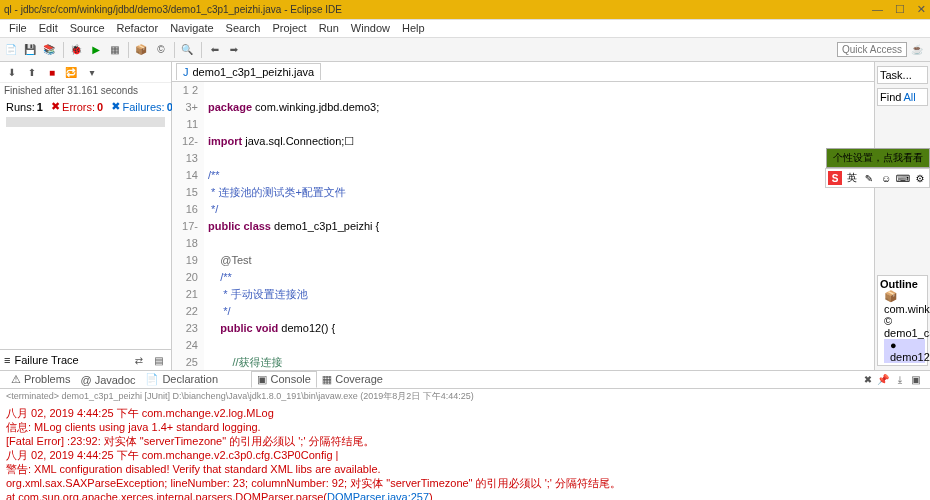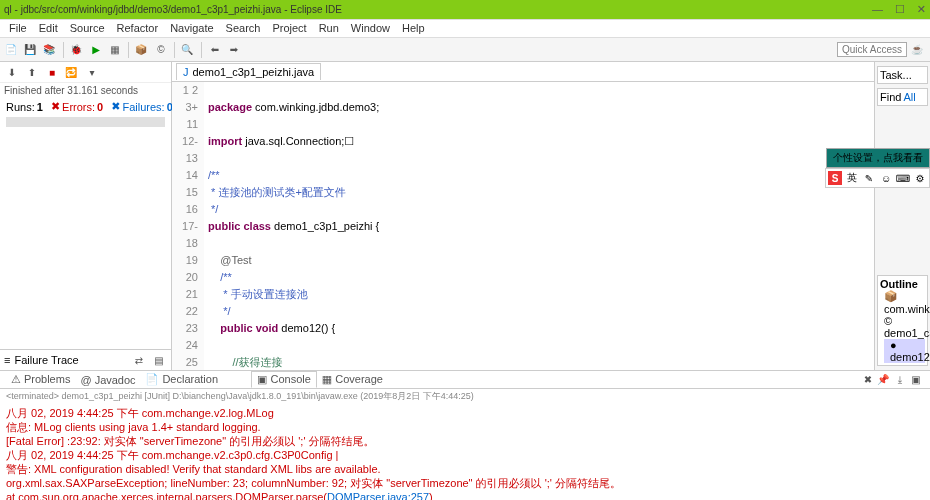--- a/index.html
+++ b/index.html
@@ -1,17 +1,17 @@
 <!DOCTYPE html>
 <html><head>
 <meta charset="utf-8">
 <style>
 * { margin: 0; padding: 0; box-sizing: border-box; font-family: "Segoe UI", Tahoma, sans-serif; font-size: 11px; }
 body { background: #f0f0f0; width: 930px; height: 500px; overflow: hidden; display: flex; flex-direction: column; }
-.titlebar { height: 20px; background: #84cc16; display: flex; align-items: center; padding: 0 4px; border-bottom: 1px solid #ddd; }
+.titlebar { height: 20px; background: #eab308; display: flex; align-items: center; padding: 0 4px; border-bottom: 1px solid #ddd; }
 .titlebar .title { flex: 1; font-size: 10px; color: #333; }
 .winbtns { display: flex; gap: 12px; color: #555; }
 .menubar { height: 18px; background: #fff; display: flex; padding: 0 4px; gap: 2px; font-size: 10px; color: #333; border-bottom: 1px solid #ddd; }
 .menubar span { padding: 2px 5px; cursor: pointer; }
 .toolbar { height: 24px; background: #f5f5f5; display: flex; align-items: center; padding: 0 4px; gap: 3px; border-bottom: 1px solid #ccc; }
 .tb-icon { width: 16px; height: 16px; display: inline-flex; align-items: center; justify-content: center; font-size: 10px; color: #555; cursor: pointer; }
 .tb-sep { width: 1px; height: 16px; background: #ccc; margin: 0 2px; }
 .toolbar .spacer { flex: 1; }
 .quick { border: 1px solid #aaa; padding: 1px 4px; font-size: 10px; background: #fff; color: #777; }
 .main { flex: 1; display: flex; overflow: hidden; }
@@ -39,21 +39,21 @@
 .right .panel { border: 1px solid #ccc; background: #fff; padding: 2px; }
 .right .outline { font-size: 9px; }
 .bottom { height: 130px; background: #fff; border-top: 1px solid #ccc; display: flex; flex-direction: column; }
 .btabs { height: 18px; display: flex; align-items: center; padding: 0 6px; font-size: 10px; border-bottom: 1px solid #ccc; }
 .btabs .btab { padding: 1px 5px; color: #555; }
 .btabs .btab.active { border: 1px solid #ccc; border-bottom: 1px solid #fff; background: #fff; margin-left: 28px; }
 .btabs .bspacer { flex: 1; }
 .console-head { font-size: 9px; color: #888; padding: 1px 6px; }
 .console { flex: 1; overflow: auto; font-family: Consolas, monospace; font-size: 11px; line-height: 14px; padding: 2px 6px; color: #c00; }
 .console .link { color: #06c; text-decoration: underline; }
-.tooltip { position: absolute; right: 0; top: 148px; background: #0f766e; border: 1px solid #aaa; padding: 2px 6px; font-size: 10px; }
+.tooltip { position: absolute; right: 0; top: 148px; background: #4d7c0f; border: 1px solid #aaa; padding: 2px 6px; font-size: 10px; }
 .ime { position: absolute; right: 0; top: 168px; background: #fff; border: 1px solid #ccc; padding: 2px; display: flex; gap: 3px; }
 .ime span { width: 14px; height: 14px; display: inline-flex; align-items: center; justify-content: center; font-size: 10px; }
 </style>
 </head>
 <body>
 
 <div class="titlebar">
   <span class="title">ql - jdbc/src/com/winking/jdbd/demo3/demo1_c3p1_peizhi.java - Eclipse IDE</span>
   <div class="winbtns">
     <span>—</span>

